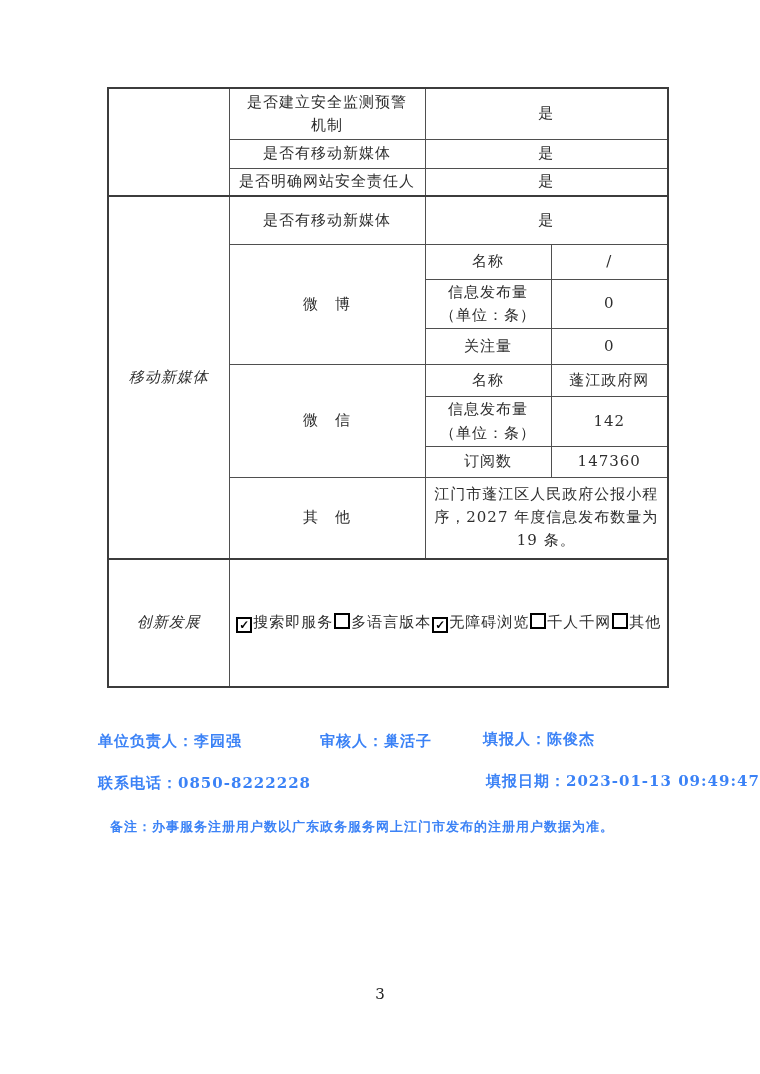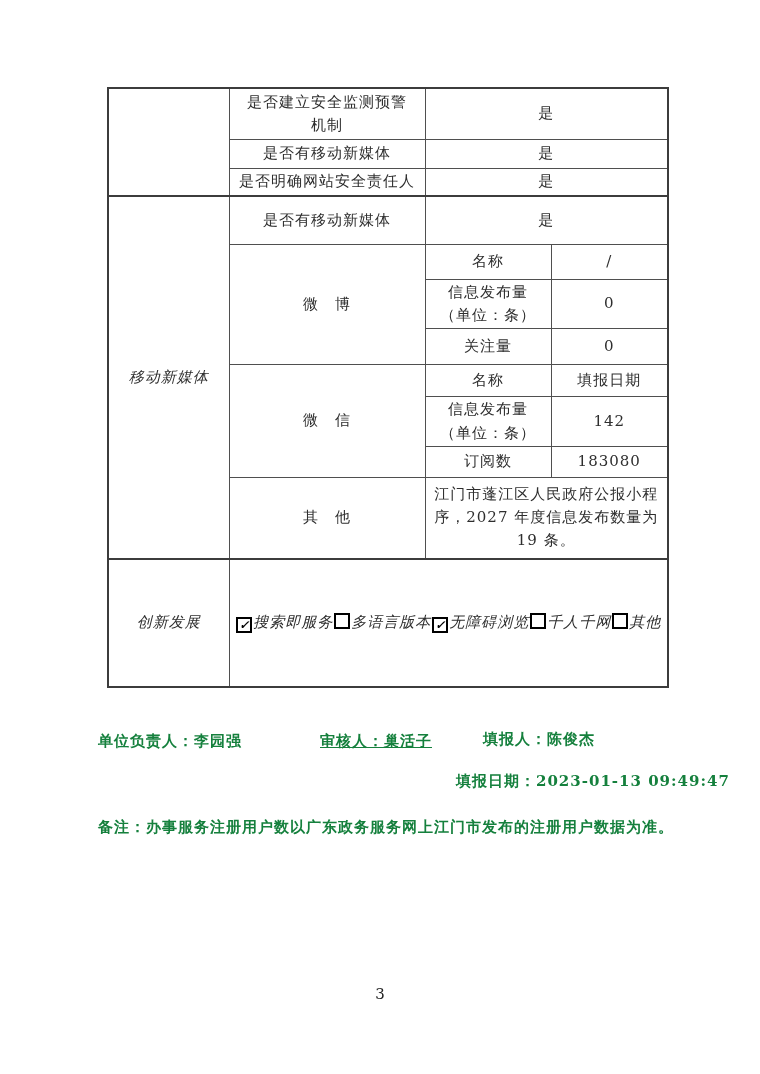--- a/index.html
+++ b/index.html
@@ -19,30 +19,30 @@
     font-size:15px; letter-spacing:1px; line-height:1.55;
     padding:1px 4px; overflow:hidden;
   }
   tr.sec-top td { border-top:2px solid #3c3c3c;margin-left:15px; }
   .r1  { height:51px; } .r2  { height:29px; } .r3  { height:28px; }
   .r4  { height:48px; } .r5  { height:35px; } .r6  { height:49px; }
   .r7  { height:36px; } .r8  { height:32px; } .r9  { height:50px; }
   .r10 { height:31px; } .r11 { height:81px; } .r12 { height:128px; }
   td.rowlabel { letter-spacing:2px;font-style:italic; }
   td.other-val { padding:2px 10px; line-height:1.8; letter-spacing:0.5px; }
-  td.innov-cell { letter-spacing:1px;font-style:italic; }
+  td.innov-cell { letter-spacing:1px; }
   .cb {
     display:inline-block; width:12px; height:12px;
     border:2px solid #000; box-sizing:content-box;
     line-height:12px; font-size:12px; font-weight:bold; color:#000;
     text-align:center; vertical-align:-2px; margin:0 1px; letter-spacing:0;
   }
   .opt { white-space:nowrap; }
   .ftxt {
-    position:absolute; font-size:15px; font-weight:bold; color:#15803d;
+    position:absolute; font-size:15px; font-weight:bold; color:#3b82f6;
     letter-spacing:1px; white-space:nowrap;
   }
   .pagenum {
     position:absolute; left:0; top:985px; width:760px;
     text-align:center; font-size:15px; color:#222;
   }
 </style>
 </head>
 <body>
 
@@ -95,48 +95,49 @@
       <td>0</td>
     </tr>
     <tr class="r7">
       <td>关注量</td>
       <td>0</td>
     </tr>
 
     <tr class="r8">
       <td rowspan="3">微　信</td>
       <td>名称</td>
-      <td>填报日期</td>
+      <td>蓬江政府网</td>
     </tr>
     <tr class="r9">
       <td>
         <div>信息发布量</div>
         <div>（单位：条）</div>
       </td>
       <td>142</td>
     </tr>
     <tr class="r10">
       <td>订阅数</td>
-      <td>183080</td>
+      <td>147360</td>
     </tr>
 
     <tr class="r11">
       <td>其　他</td>
       <td colspan="2" class="other-val">江门市蓬江区人民政府公报小程序，2027 年度信息发布数量为 19 条。</td>
     </tr>
 
     <tr class="r12 sec-top">
       <td class="rowlabel">创新发展</td>
       <td colspan="3" class="innov-cell">
         <span class="opt"><span class="cb checked">✓</span><span>搜索即服务</span></span><span class="opt"><span class="cb"></span><span>多语言版本</span></span><span class="opt"><span class="cb checked">✓</span><span>无障碍浏览</span></span><span class="opt"><span class="cb"></span><span>千人千网</span></span><span class="opt"><span class="cb"></span><span>其他</span></span>
       </td>
     </tr>
   </tbody>
     </table>
 
   <div class="ftxt" style="left:98px; top:732px;">单位负责人：李园强</div>
-  <div class="ftxt" style="left:320px; top:732px;text-decoration:underline;">审核人：巢活子</div>
+  <div class="ftxt" style="left:320px; top:732px;">审核人：巢活子</div>
   <div class="ftxt" style="left:483px; top:730px;">填报人：陈俊杰</div>
-  <div class="ftxt" style="left:456px; top:772px;">填报日期：2023-01-13 09:49:47</div>
-  <div class="ftxt" style="left:98px; top:818px; font-size:15px;font-family:Liberation Serif, serif;">备注：办事服务注册用户数以广东政务服务网上江门市发布的注册用户数据为准。</div>
+  <div class="ftxt" style="left:98px; top:774px;">联系电话：0850-8222228</div>
+  <div class="ftxt" style="left:486px; top:772px;">填报日期：2023-01-13 09:49:47</div>
+  <div class="ftxt" style="left:110px; top:818px; font-size:13px;font-family:Liberation Serif, serif;">备注：办事服务注册用户数以广东政务服务网上江门市发布的注册用户数据为准。</div>
 
   <div class="pagenum">3</div>
 </div>
 
 </body></html>

